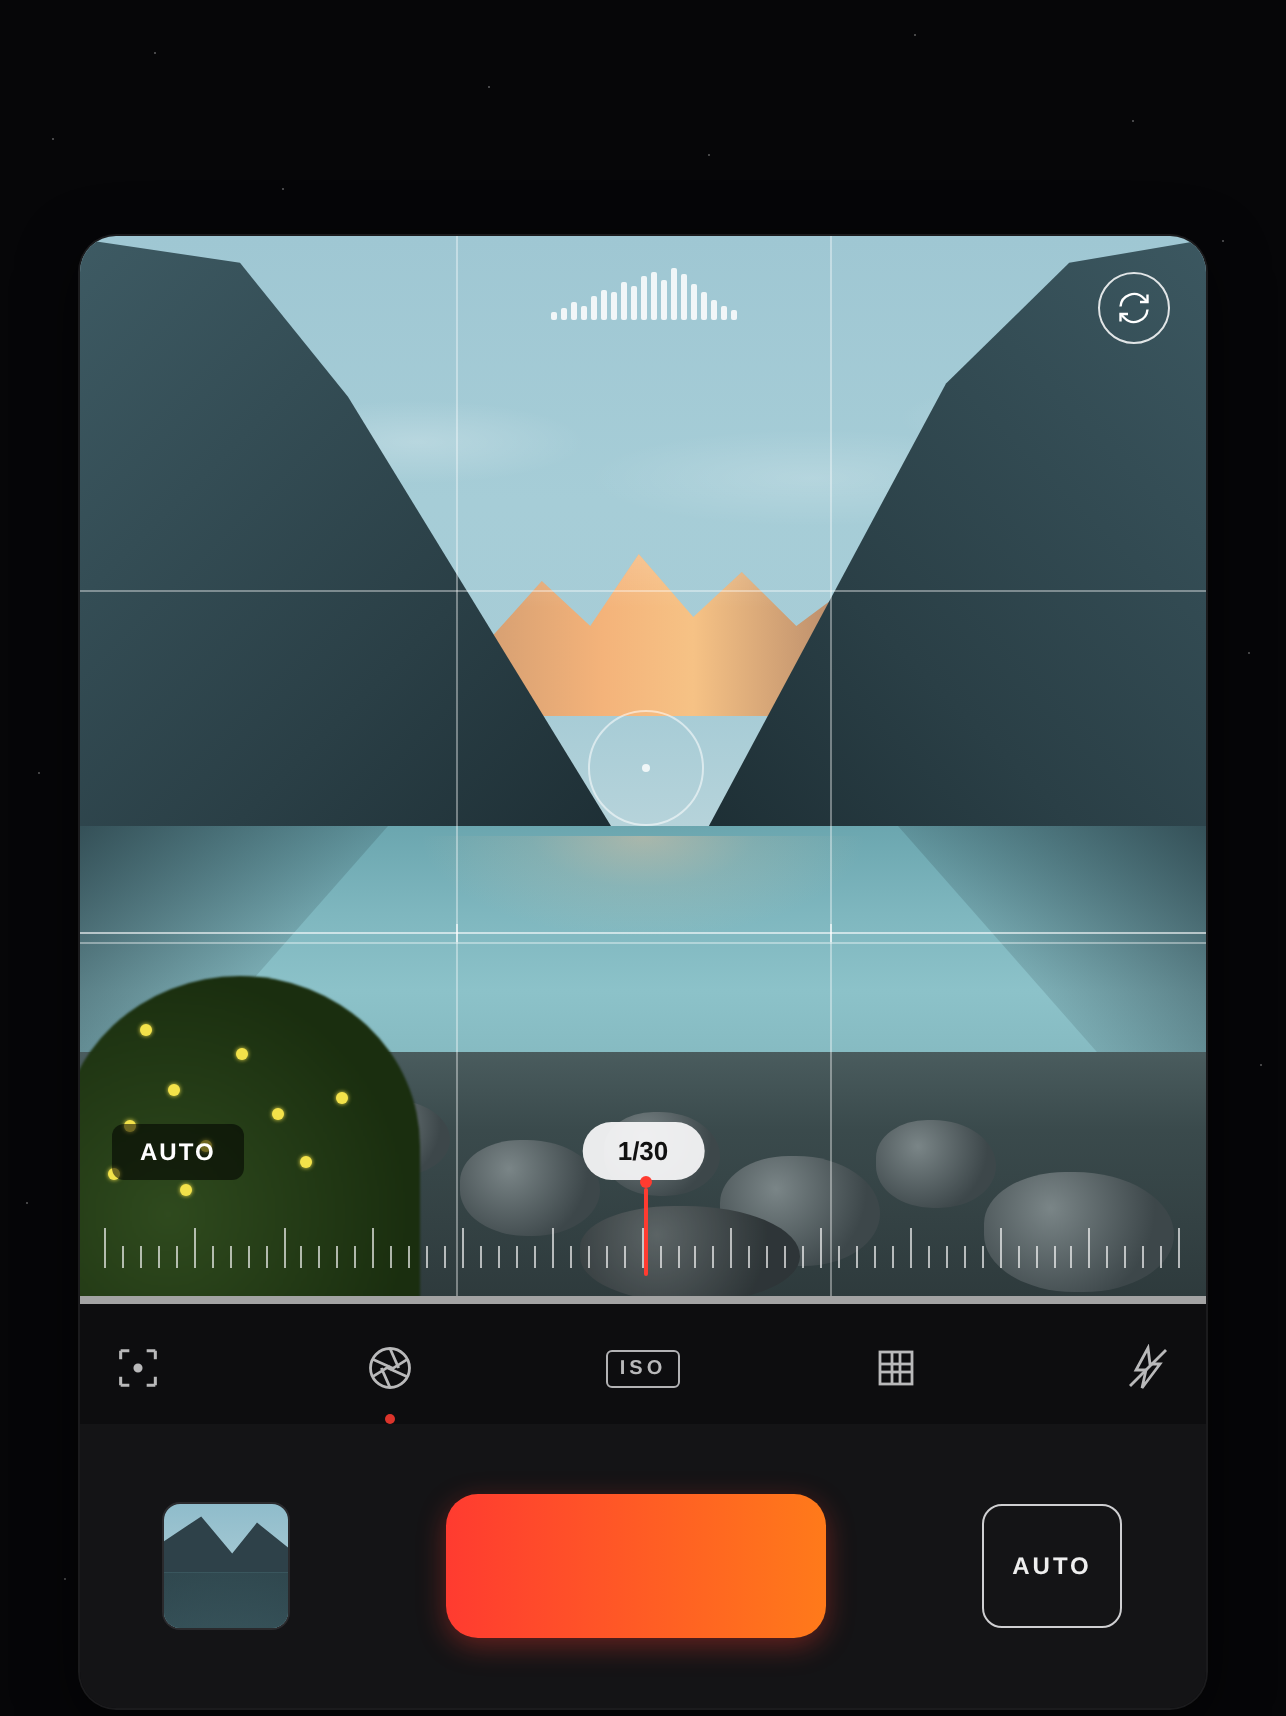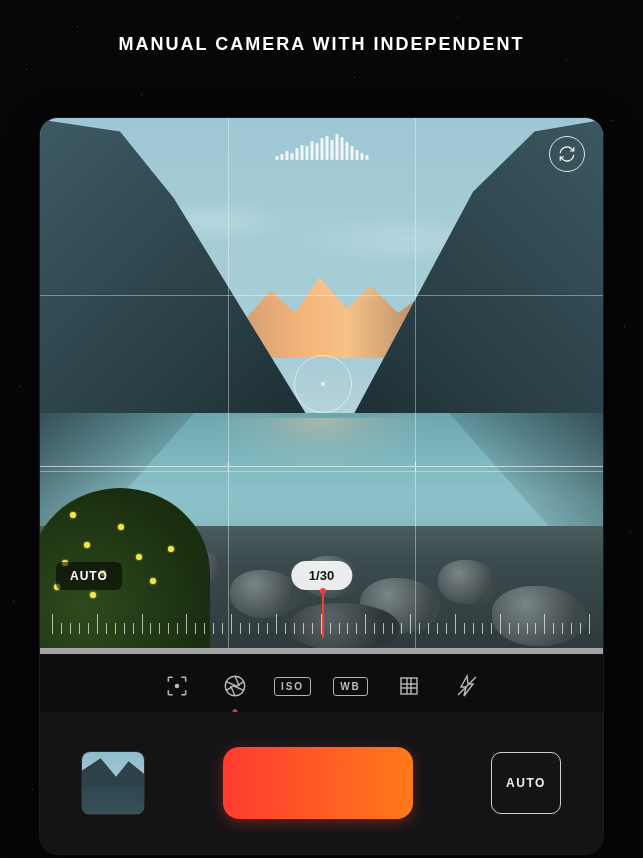--- a/index.html
+++ b/index.html
@@ -158,22 +158,22 @@
     position:absolute;left:50%;bottom:-4px;width:2px;height:44px;background:#ff3b30;border-radius:2px;
   }
   .ruler .needle::after{
     content:"";position:absolute;left:50%;top:0;transform:translate(-50%,-100%);
     width:6px;height:6px;background:#ff3b30;border-radius:50%;
   }
   
   .modes{
     position:absolute;left:0;right:0;top:530px;height:64px;
     background:#0d0d0f;
-    display:flex;align-items:center;justify-content:center;
-    border-top:6px solid #a3a3a3;border-bottom:1px solid #1b1b1d;
+    display:flex;align-items:center;justify-content:space-between;
+    border-top:4px solid #a3a3a3;border-bottom:1px solid #1b1b1d;
   }
   .mode{
     color:#d7d7d8;opacity:.85;
     display:flex;align-items:center;justify-content:center;
     width:58px;height:40px;position:relative;
   }
   .mode svg,.mode .txt{color:#d7d7d8;}
   .mode .txt{
     font-size:10px;letter-spacing:2px;font-weight:600;
     border:1.2px solid #cfcfd1;border-radius:3px;padding:3px 6px;
@@ -223,21 +223,20 @@
     <div class="star" style="left:95%;top:14%"></div>
   <div class="star" style="left:3%;top:45%"></div>
     <div class="star" style="left:97%;top:38%"></div>
   <div class="star" style="left:2%;top:70%"></div>
     <div class="star" style="left:98%;top:62%"></div>
   <div class="star" style="left:5%;top:92%"></div>
     <div class="star" style="left:92%;top:96%"></div>
 </div>
 
 <div class="headline">
-  <div>MANUAL CAMERA WITH INDEPENDENT</div>
 </div>
 
 <div class="device">
 
   <div class="viewfinder">
 
     <div class="sky"></div>
     <div class="clouds"></div>
     <div class="far-peaks"></div>
     <div class="mtn-left"></div>
@@ -388,23 +387,20 @@
       <svg width="26" height="26" viewBox="0 0 24 24" fill="none" stroke="#d7d7d8" stroke-width="1.3">
         <circle cx="12" cy="12" r="9"></circle>
         <path d="M12 3l4 9M20 8l-8 5M20 16l-9-4M12 21l-4-9M4 16l8-5M4 8l9 4"></path>
       </svg>
       <div class="mode-dot"></div>
     </div>
     <div class="mode">
       <span class="txt">ISO</span>
     </div>
     <div class="mode">
-      <span class="txt">WB</span>
-    </div>
-    <div class="mode">
       <svg width="24" height="24" viewBox="0 0 24 24" fill="none" stroke="#d7d7d8" stroke-width="1.4">
         <rect x="4" y="4" width="16" height="16"></rect>
         <line x1="4" y1="10" x2="20" y2="10"></line>
           <line x1="4" y1="14" x2="20" y2="14"></line>
         <line x1="10" y1="4" x2="10" y2="20"></line>
           <line x1="14" y1="4" x2="14" y2="20"></line>
       </svg>
     </div>
     <div class="mode">
       <svg width="24" height="24" viewBox="0 0 24 24" fill="none" stroke="#d7d7d8" stroke-width="1.4">

